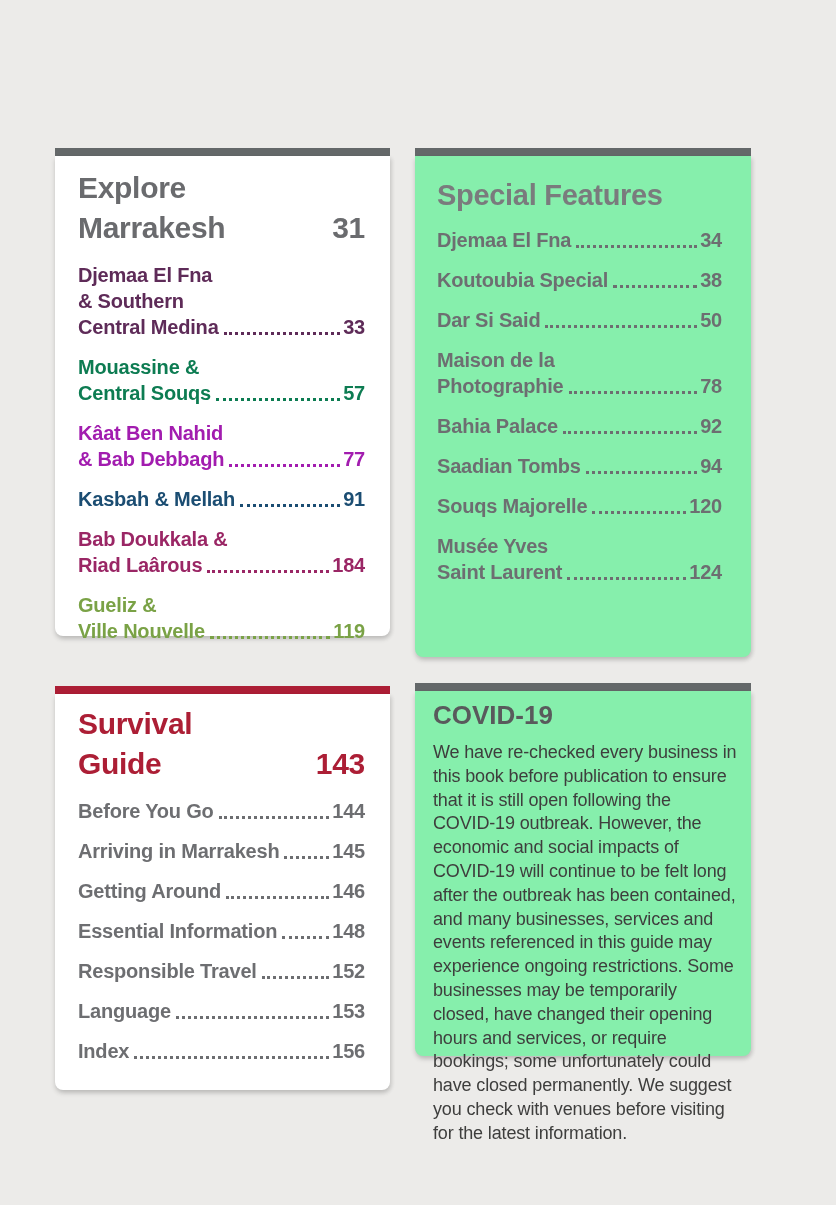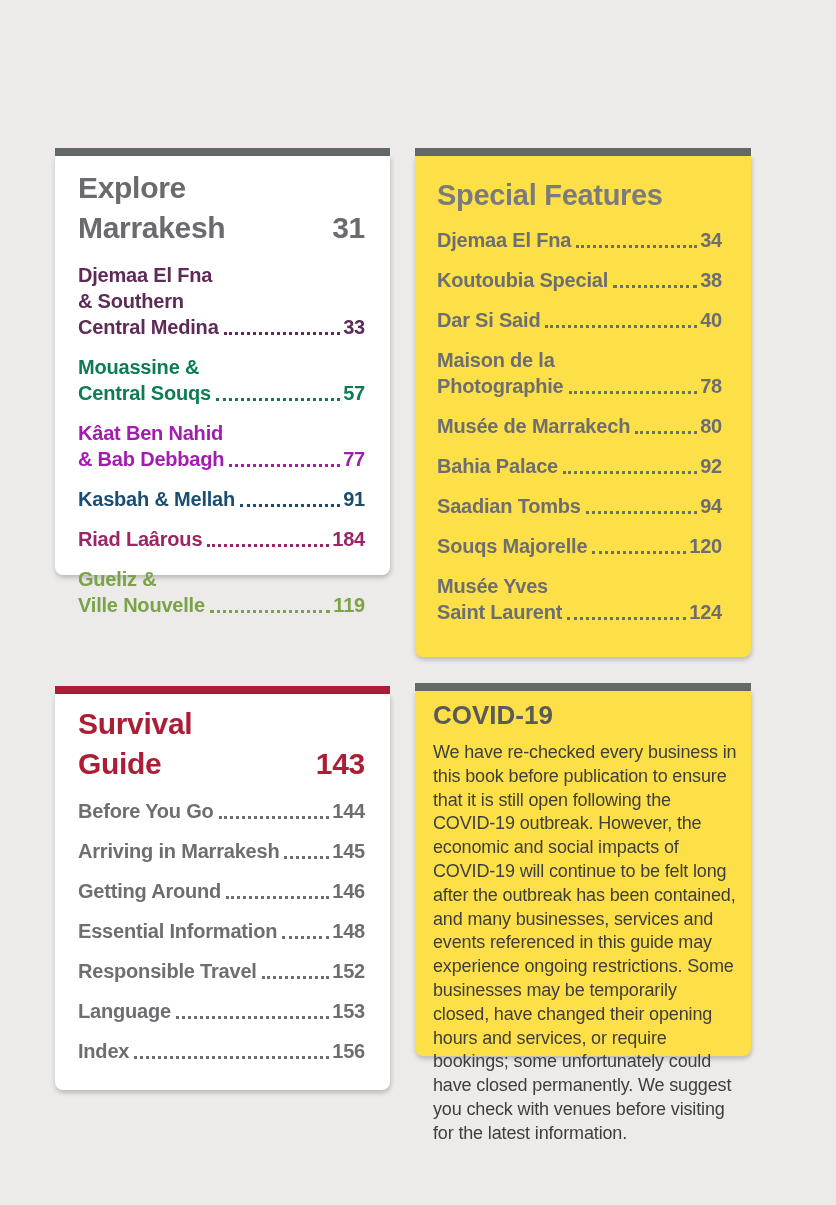--- a/index.html
+++ b/index.html
@@ -14,25 +14,25 @@
   }
   .card { position:absolute; }
   .card-bar { width:100%; height:8px; }
   .bar-gray { background:#646869; }
   .bar-red  { background:#ac1e35; }
   .card-body {
     border-radius:0 0 8px 8px;
     box-shadow:0 3px 5px rgba(0,0,0,0.16), 2px 2px 4px rgba(0,0,0,0.07);
   }
   .body-white { background:#ffffff; }
-  .body-gray  { background:#fde047; }
+  .body-gray  { background:#86efac; }
 
   
   #explore-card { left:55px; top:148px; width:335px; }
-  #explore-card .card-body { height:419px; padding:12px 25px 0 23px; }
+  #explore-card .card-body { height:480px; padding:12px 25px 0 23px; }
 
   
   #special-card { left:415px; top:148px; width:336px; }
   #special-card .card-body { height:501px; padding:19px 29px 0 22px; }
 
   
   #survival-card { left:55px; top:686px; width:335px; }
   #survival-card .card-body { height:396px; padding:10px 25px 8px 23px; }
 
   
@@ -107,20 +107,21 @@
 
       <div class="entry" style="color: rgb(27, 77, 114);">
         <div class="erow">
           <span class="elabel">Kasbah &amp; Mellah</span>
           <span class="dots"></span>
           <span class="epage">91</span>
         </div>
       </div>
 
       <div class="entry" style="color: rgb(154, 38, 101);">
+        <div class="eline">Bab Doukkala &amp;</div>
         <div class="erow">
           <span class="elabel">Riad Laârous</span>
           <span class="dots"></span>
           <span class="epage">184</span>
         </div>
       </div>
 
       <div class="entry" style="color: rgb(122, 162, 70);">
         <div class="eline">Gueliz &amp;</div>
         <div class="erow">
@@ -150,40 +151,33 @@
           <span class="elabel">Koutoubia Special</span>
           <span class="dots"></span>
           <span class="epage">38</span>
         </div>
       </div>
 
       <div class="entry entry-gray">
         <div class="erow">
           <span class="elabel">Dar Si Said</span>
           <span class="dots"></span>
-          <span class="epage">40</span>
+          <span class="epage">50</span>
         </div>
       </div>
 
       <div class="entry entry-gray">
         <div class="eline">Maison de la</div>
         <div class="erow">
           <span class="elabel">Photographie</span>
           <span class="dots"></span>
           <span class="epage">78</span>
         </div>
       </div>
 
-      <div class="entry entry-gray">
-        <div class="erow">
-          <span class="elabel">Musée de Marrakech</span>
-          <span class="dots"></span>
-          <span class="epage">80</span>
-        </div>
-      </div>
 
       <div class="entry entry-gray">
         <div class="erow">
           <span class="elabel">Bahia Palace</span>
           <span class="dots"></span>
           <span class="epage">92</span>
         </div>
       </div>
 
       <div class="entry entry-gray">

